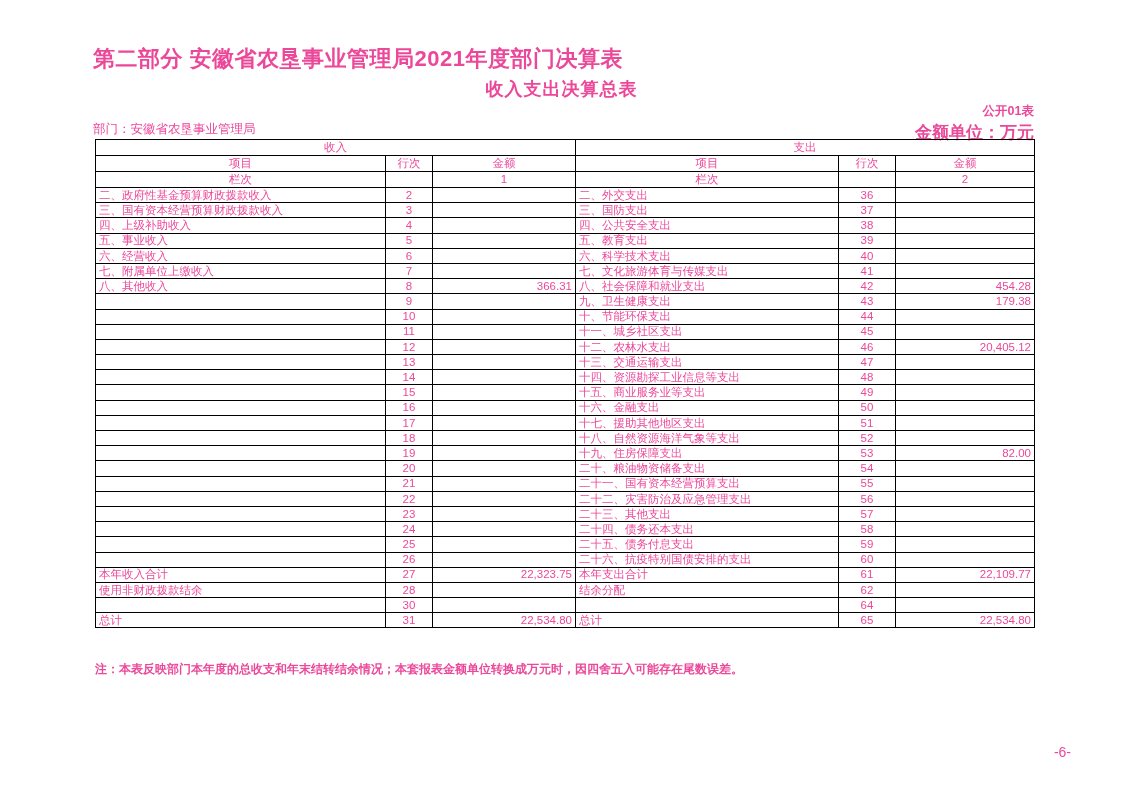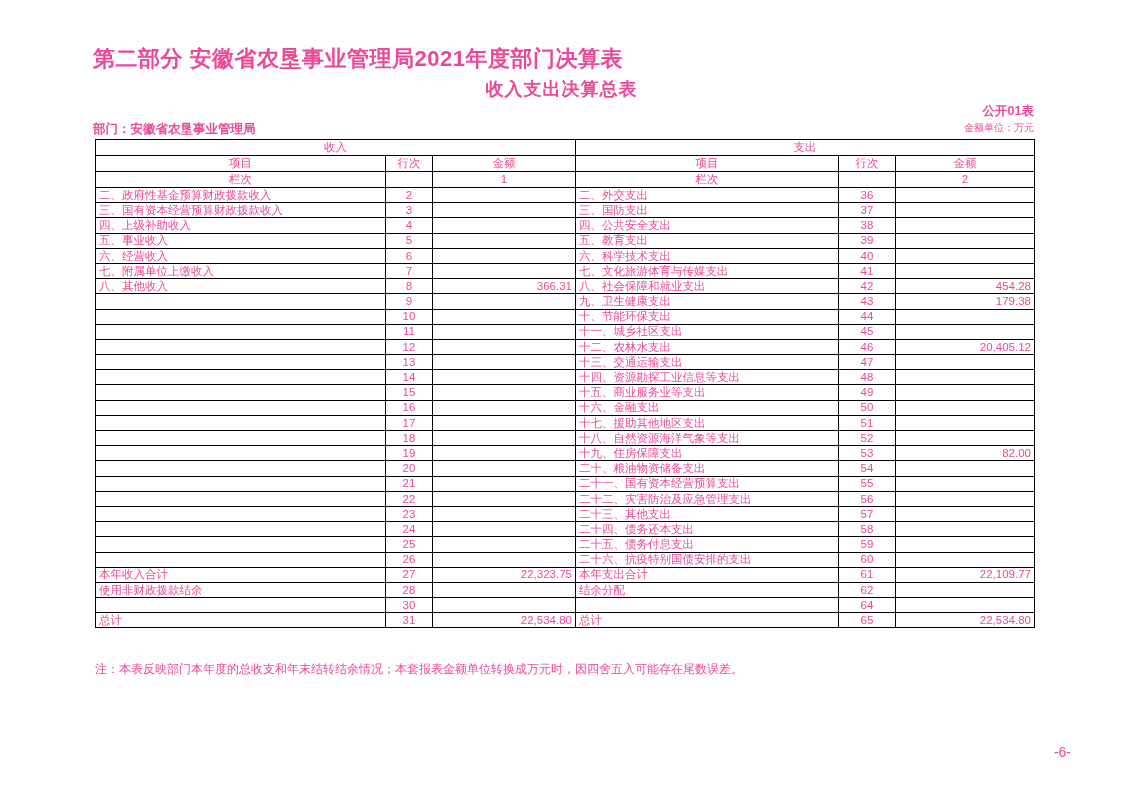--- a/index.html
+++ b/index.html
@@ -37,28 +37,28 @@
     right: 89px;
     top: 103px;
     font-size: 12.5px;
     font-weight: bold;
   }
   .dept-label {
     position: absolute;
     left: 93px;
     top: 121px;
     font-size: 12.5px;
-    font-weight: bold;
+    font-weight: normal;
   }
   .unit-label {
     position: absolute;
     right: 89px;
     top: 121px;
-    font-size: 10px;
-    font-weight: normal;
+    font-size: 17px;
+    font-weight: bold;
   }
   table.summary {
     position: absolute;
     left: 95px;
     top: 139px;
     width: 939px;
     border-collapse: collapse;
     table-layout: fixed;
   }
   table.summary th, table.summary td {
@@ -74,21 +74,21 @@
   table.summary tbody td { height: 15.2px; }
   td.item   { text-align: left; }
   td.line   { text-align: center; }
   td.amount { text-align: right; }
   td.total-label { font-weight: bold; font-size: 12px; }
   .note {
     position: absolute;
     left: 95px;
     top: 661px;
     font-size: 12px;
-    font-weight: normal;
+    font-weight: bold;
     white-space: nowrap;
   }
   .page-number {
     position: absolute;
     right: 52px;
     top: 744px;
     font-size: 14px;
   }
 </style>
 </head>

